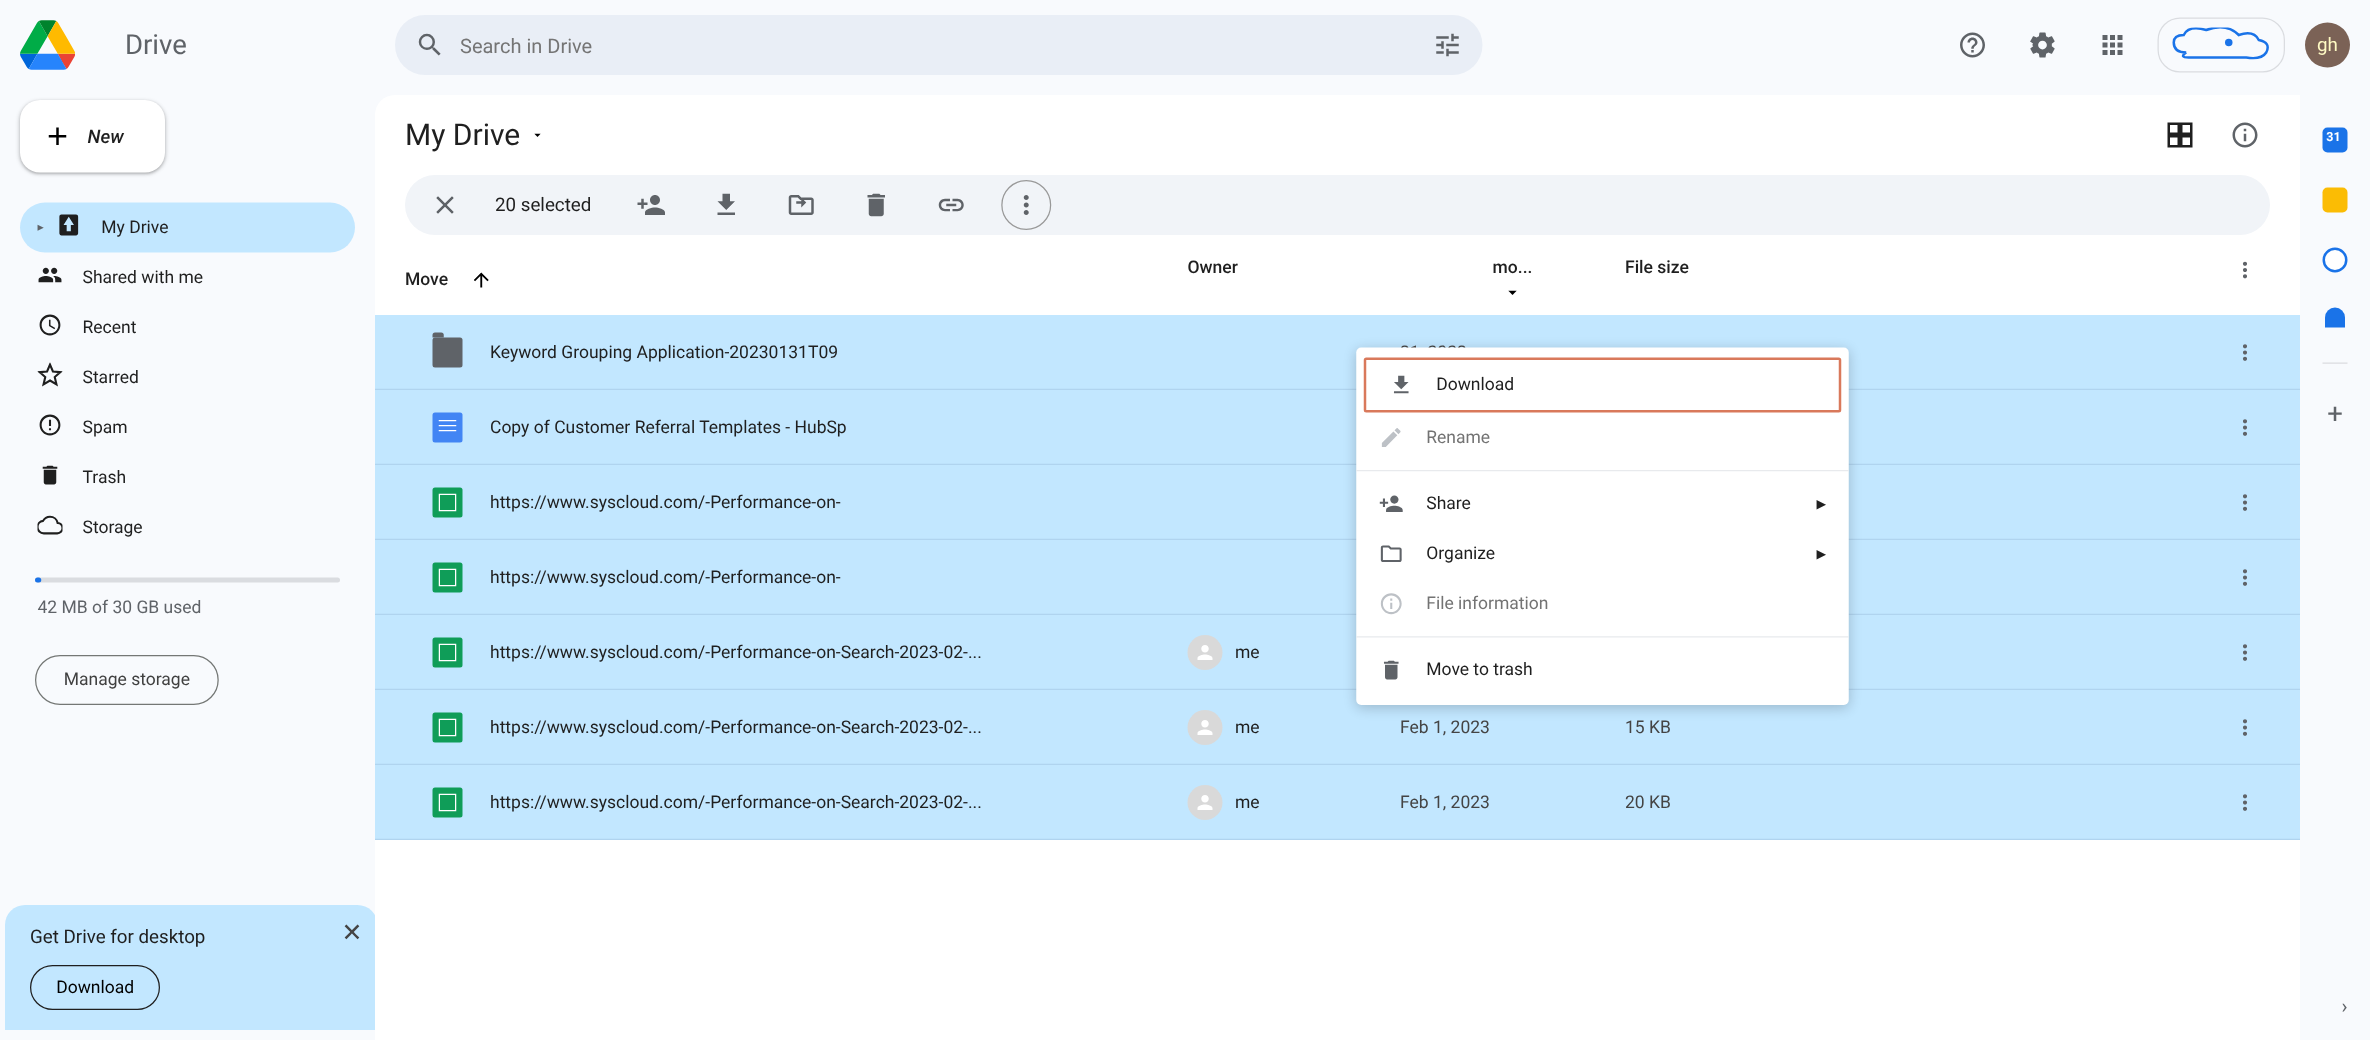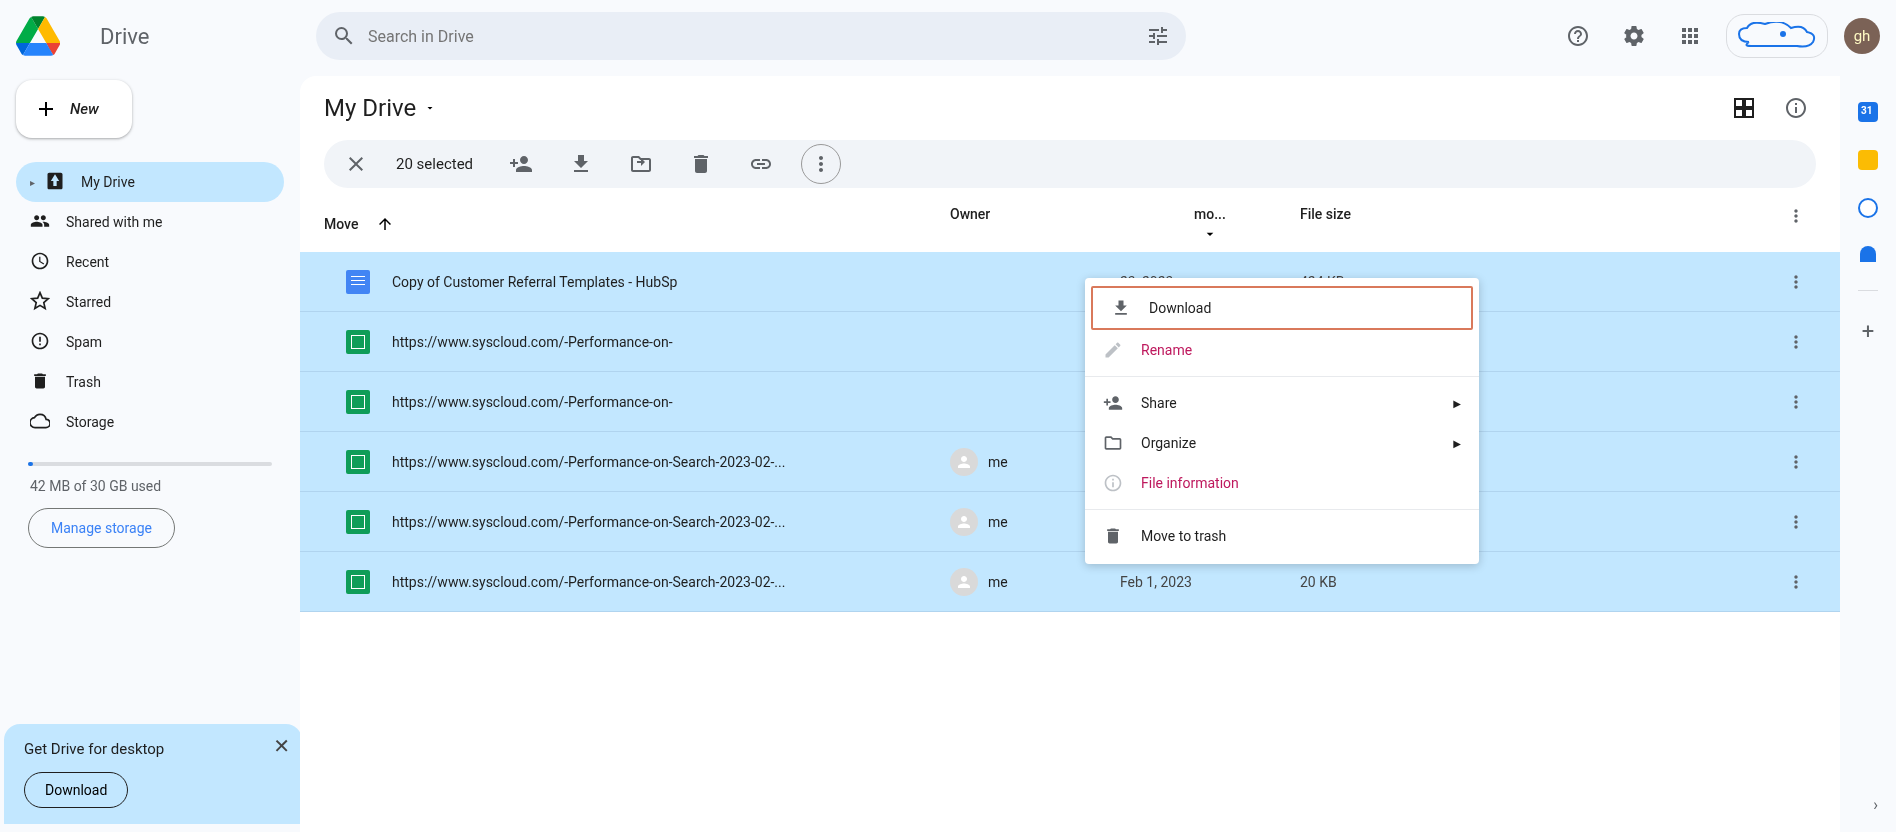--- a/index.html
+++ b/index.html
@@ -18,21 +18,21 @@
 .main { display:flex; height:calc(832px - 72px); }
 .sidebar { width:300px; padding:8px 16px; display:flex; flex-direction:column; }
 .new-btn { width:116px; height:58px; background:#fff; border-radius:16px; box-shadow:0 1px 2px rgba(0,0,0,.2),0 1px 3px 1px rgba(0,0,0,.1); display:flex; align-items:center; gap:12px; padding:0 18px; font-size:15px; font-weight:500; cursor:pointer; margin-bottom:24px;font-style:italic; }
 .nav-list { list-style:none; }
 .nav-item { height:40px; border-radius:20px; display:flex; align-items:center; padding:0 14px; gap:16px; font-size:14px; cursor:pointer; color:#1f1f1f; }
 .nav-item.active { background:#c2e7ff; }
 .nav-item .chev { font-size:10px; color:#5f6368; margin-right:-6px; }
 .storage-bar { height:4px; background:#dadce0; border-radius:2px; margin:20px 12px 12px 12px; position:relative; }
 .storage-bar::after { content:''; position:absolute; left:0; top:0; height:100%; width:2%; background:#1a73e8; border-radius:2px; }
 .storage-text { font-size:14px; color:#5f6368; padding:0 14px; margin-bottom:14px; }
-.manage-btn { border:1px solid #747775; border-radius:20px; height:40px; padding:0 22px; font-size:14px; color:#3b82f6; background:transparent; cursor:pointer; margin:0 12px; align-self:flex-start; }
+.manage-btn { border:1px solid #747775; border-radius:20px; height:40px; padding:0 22px; font-size:14px; color:#404040; background:transparent; cursor:pointer; margin:16px 12px; align-self:flex-start; }
 .desktop-promo { margin-top:auto; background:#c2e7ff; border-radius:16px 16px 0 0; padding:16px 20px; position:relative; width:298px; margin-left:-12px; }
 .desktop-promo .close { position:absolute; right:12px; top:10px; cursor:pointer; font-size:20px; color:#444; }
 .promo-title { font-size:15px; margin-bottom:14px; }
 .promo-dl { border:1px solid #1f1f1f; border-radius:20px; height:36px; padding:0 20px; font-size:14px; background:transparent; cursor:pointer; }
 .content { flex:1; background:#fff; border-radius:16px 0 0 0; margin-top:4px; position:relative; overflow:hidden; }
 .content-header { height:64px; display:flex; align-items:center; padding:0 24px; justify-content:space-between; }
 .location { font-size:24px; display:flex; align-items:center; gap:8px; cursor:pointer; }
 .view-opts { display:flex; gap:12px; }
 .selection-bar { height:48px; margin:0 24px 4px 24px; background:#f1f4f8; border-radius:24px; display:flex; align-items:center; padding:0 12px; gap:20px; }
 .sel-count { font-size:15px; color:#1f1f1f; margin-right:8px; }
@@ -47,21 +47,21 @@
 .row { height:60px; display:flex; align-items:center; padding:0 24px; background:#c2e7ff; border-bottom:1px solid #b0d4ef; font-size:14px; }
 .row .file-icon { width:24px; height:24px; margin-left:22px; margin-right:22px; flex-shrink:0; }
 .row .fname { width:558px; white-space:nowrap; overflow:hidden; text-overflow:ellipsis; }
 .row .owner { width:170px; display:flex; align-items:center; gap:10px; }
 .owner-av { width:28px; height:28px; border-radius:50%; background:#d9d9d9; display:flex; align-items:center; justify-content:center; }
 .row .mod { width:180px; color:#444; }
 .row .size { width:138px; color:#444; }
 .row .more { margin-left:auto; width:40px; display:flex; justify-content:center; cursor:pointer; }
 .context-menu { position:absolute; left:785px; top:202px; width:394px; background:#fff; border-radius:4px; box-shadow:0 2px 10px rgba(0,0,0,.2); padding:8px 0; z-index:50; }
 .menu-item { height:40px; display:flex; align-items:center; padding:0 18px; gap:18px; font-size:14px; cursor:pointer; position:relative; }
-.menu-item.disabled { color:#be185d; cursor:default; }
+.menu-item.disabled { color:#737373; cursor:default; }
 .menu-item .arrow { margin-left:auto; font-size:10px; }
 .menu-sep { height:1px; background:#e8eaed; margin:6px 0; }
 .menu-highlight { border:2px solid #d9795b; margin:0px 6px; border-radius:2px; }
 .sidepanel { width:56px; background:#f8fafd; display:flex; flex-direction:column; align-items:center; padding-top:30px; gap:28px; }
 .side-app { width:20px; height:20px; border-radius:4px; }
 .sp-cal { background:#1a73e8; position:relative; }
 .sp-cal::after{content:'31';position:absolute;color:#fff;font-size:10px;font-weight:700;left:3px;top:3px;}
 .sp-keep { background:#fbbc04; }
 .sp-tasks { background:#fff; border:2px solid #1a73e8; border-radius:50%; }
 .sp-contacts { width:16px;height:16px;background:#1a73e8;border-radius:50% 50% 0 0; }
@@ -266,20 +266,32 @@
       <div class="col-size">File size</div>
       <div style="margin-left:auto;width:40px;display:flex;justify-content:center">
           <svg width="20" height="20" viewBox="0 0 24 24" fill="#5f6368">
             <path d="M12 8c1.1 0 2-.9 2-2s-.9-2-2-2-2 .9-2 2 .9 2 2 2zm0 2c-1.1 0-2 .9-2 2s.9 2 2 2 2-.9 2-2-.9-2-2-2zm0 6c-1.1 0-2 .9-2 2s.9 2 2 2 2-.9 2-2-.9-2-2-2z"></path>
           </svg>
         </div>
     </div>
 
     <div class="rows" id="rows">
         <div class="row">
+          <div class="file-icon folder-ic"></div>
+          <div class="fname">Keyword Grouping Application-20230131T09</div>
+          <div class="owner"></div>
+          <div class="mod">31, 2023</div>
+          <div class="size">—</div>
+          <div class="more">
+            <svg width="20" height="20" viewBox="0 0 24 24" fill="#5f6368">
+              <path d="M12 8c1.1 0 2-.9 2-2s-.9-2-2-2-2 .9-2 2 .9 2 2 2zm0 2c-1.1 0-2 .9-2 2s.9 2 2 2 2-.9 2-2-.9-2-2-2zm0 6c-1.1 0-2 .9-2 2s.9 2 2 2 2-.9 2-2-.9-2-2-2z"></path>
+            </svg>
+          </div>
+        </div>
+        <div class="row">
           <div class="file-icon docs-ic"></div>
           <div class="fname">Copy of Customer Referral Templates - HubSp</div>
           <div class="owner"></div>
           <div class="mod">23, 2023</div>
           <div class="size">424 KB</div>
           <div class="more">
             <svg width="20" height="20" viewBox="0 0 24 24" fill="#5f6368">
               <path d="M12 8c1.1 0 2-.9 2-2s-.9-2-2-2-2 .9-2 2 .9 2 2 2zm0 2c-1.1 0-2 .9-2 2s.9 2 2 2 2-.9 2-2-.9-2-2-2zm0 6c-1.1 0-2 .9-2 2s.9 2 2 2 2-.9 2-2-.9-2-2-2z"></path>
             </svg>
           </div>

